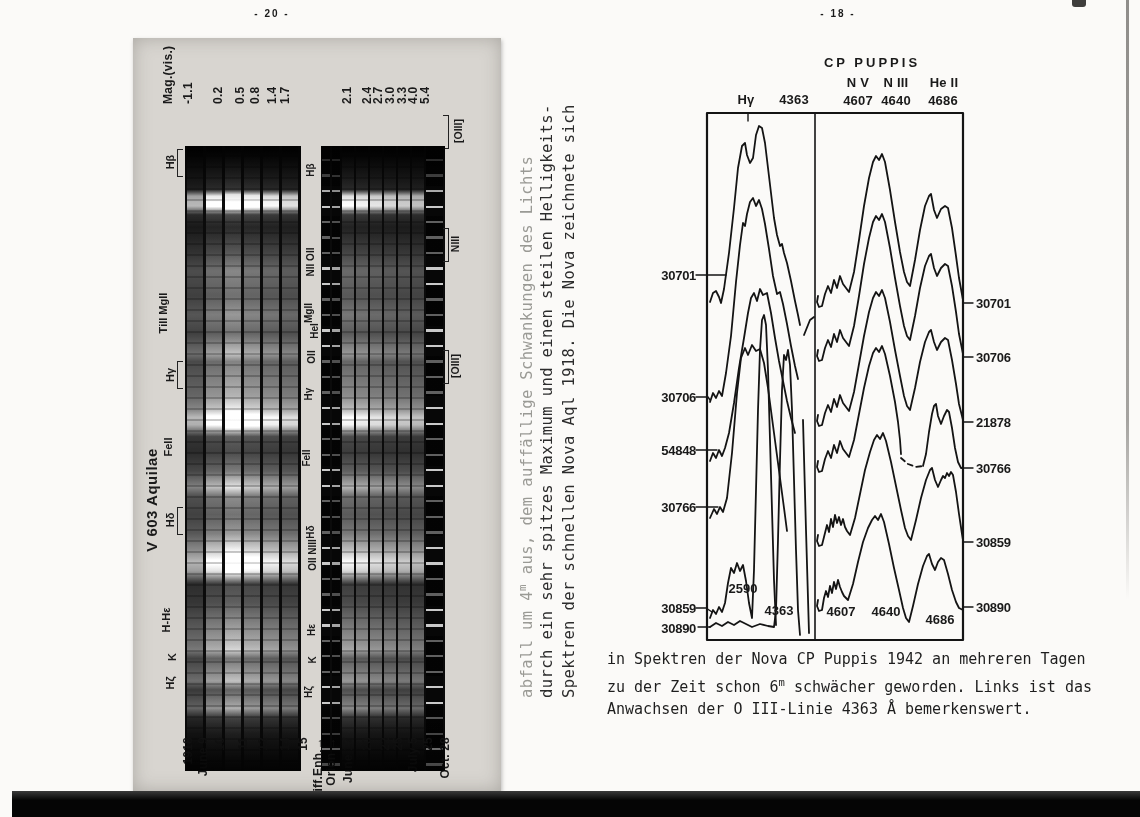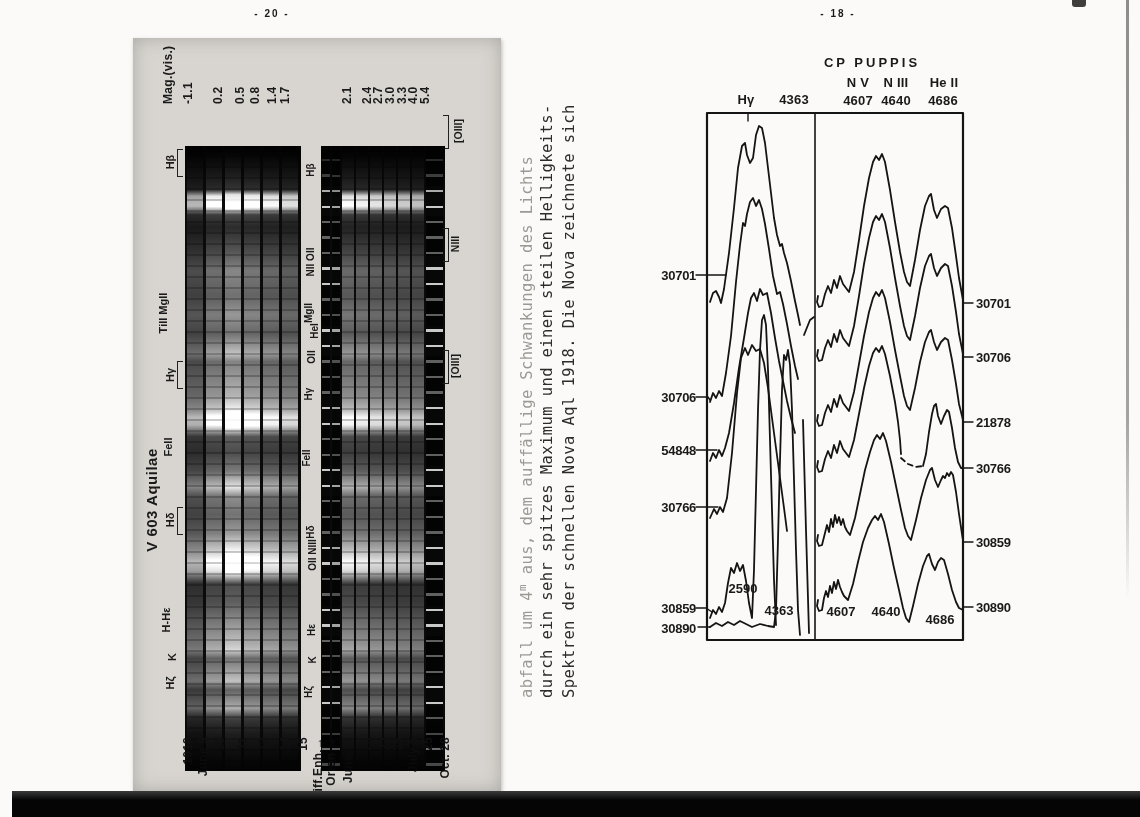--- a/index.html
+++ b/index.html
@@ -239,18 +239,21 @@
   <div class="jd" style="left:976px; top:535px;">30859</div>
   <div class="jd" style="left:976px; top:600px;">30890</div>
 
   <span class="hlab" style="left:743px; top:588px;">2590</span>
   <span class="hlab" style="left:779px; top:610px;">4363</span>
   <span class="hlab" style="left:841px; top:611px;">4607</span>
   <span class="hlab" style="left:886px; top:611px;">4640</span>
   <span class="hlab" style="left:940px; top:619px;">4686</span>
 
   <div class="cap" style="left:607px; top:648px;">
+    <div>in Spektren der Nova CP Puppis 1942 an mehreren Tagen</div>
+    <div><span>zu der Zeit schon 6</span><sup class="sup">m</sup><span> schwächer geworden. Links ist das</span></div>
+    <div>Anwachsen der O III-Linie 4363 Å bemerkenswert.</div>
   </div>
 
   <div id="bottom-strip"></div>
   <div id="page-edge"></div>
   <div id="corner-mark"></div>
 </div>
 
 </body></html>

